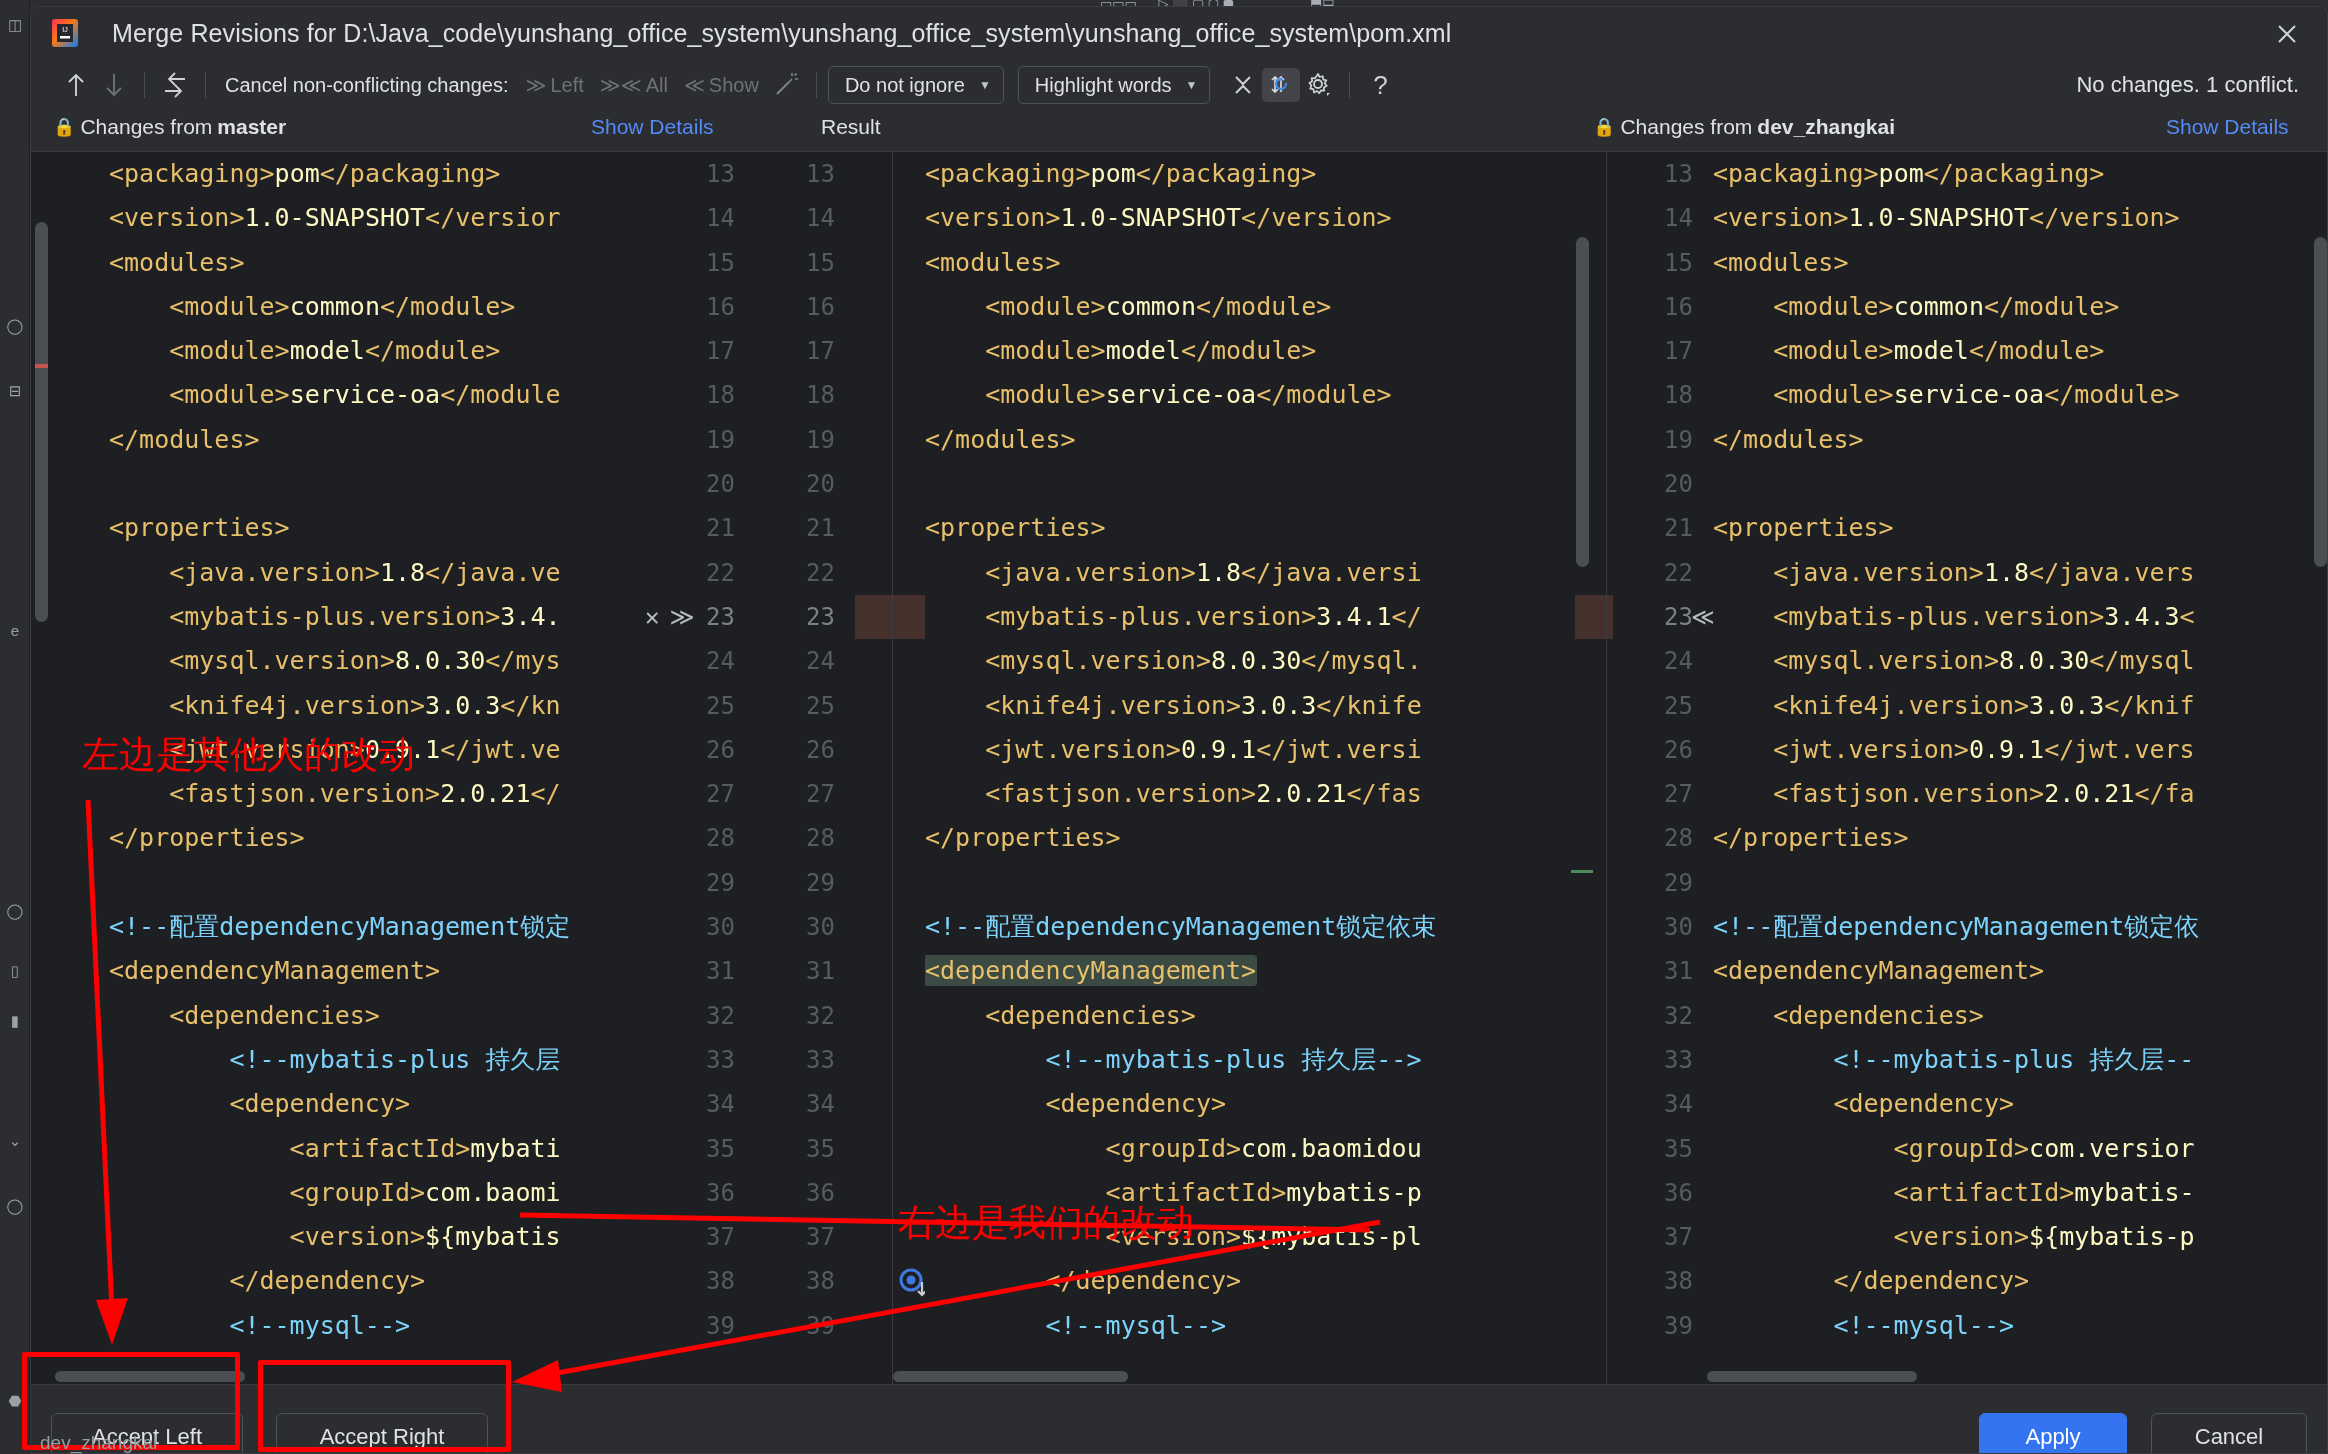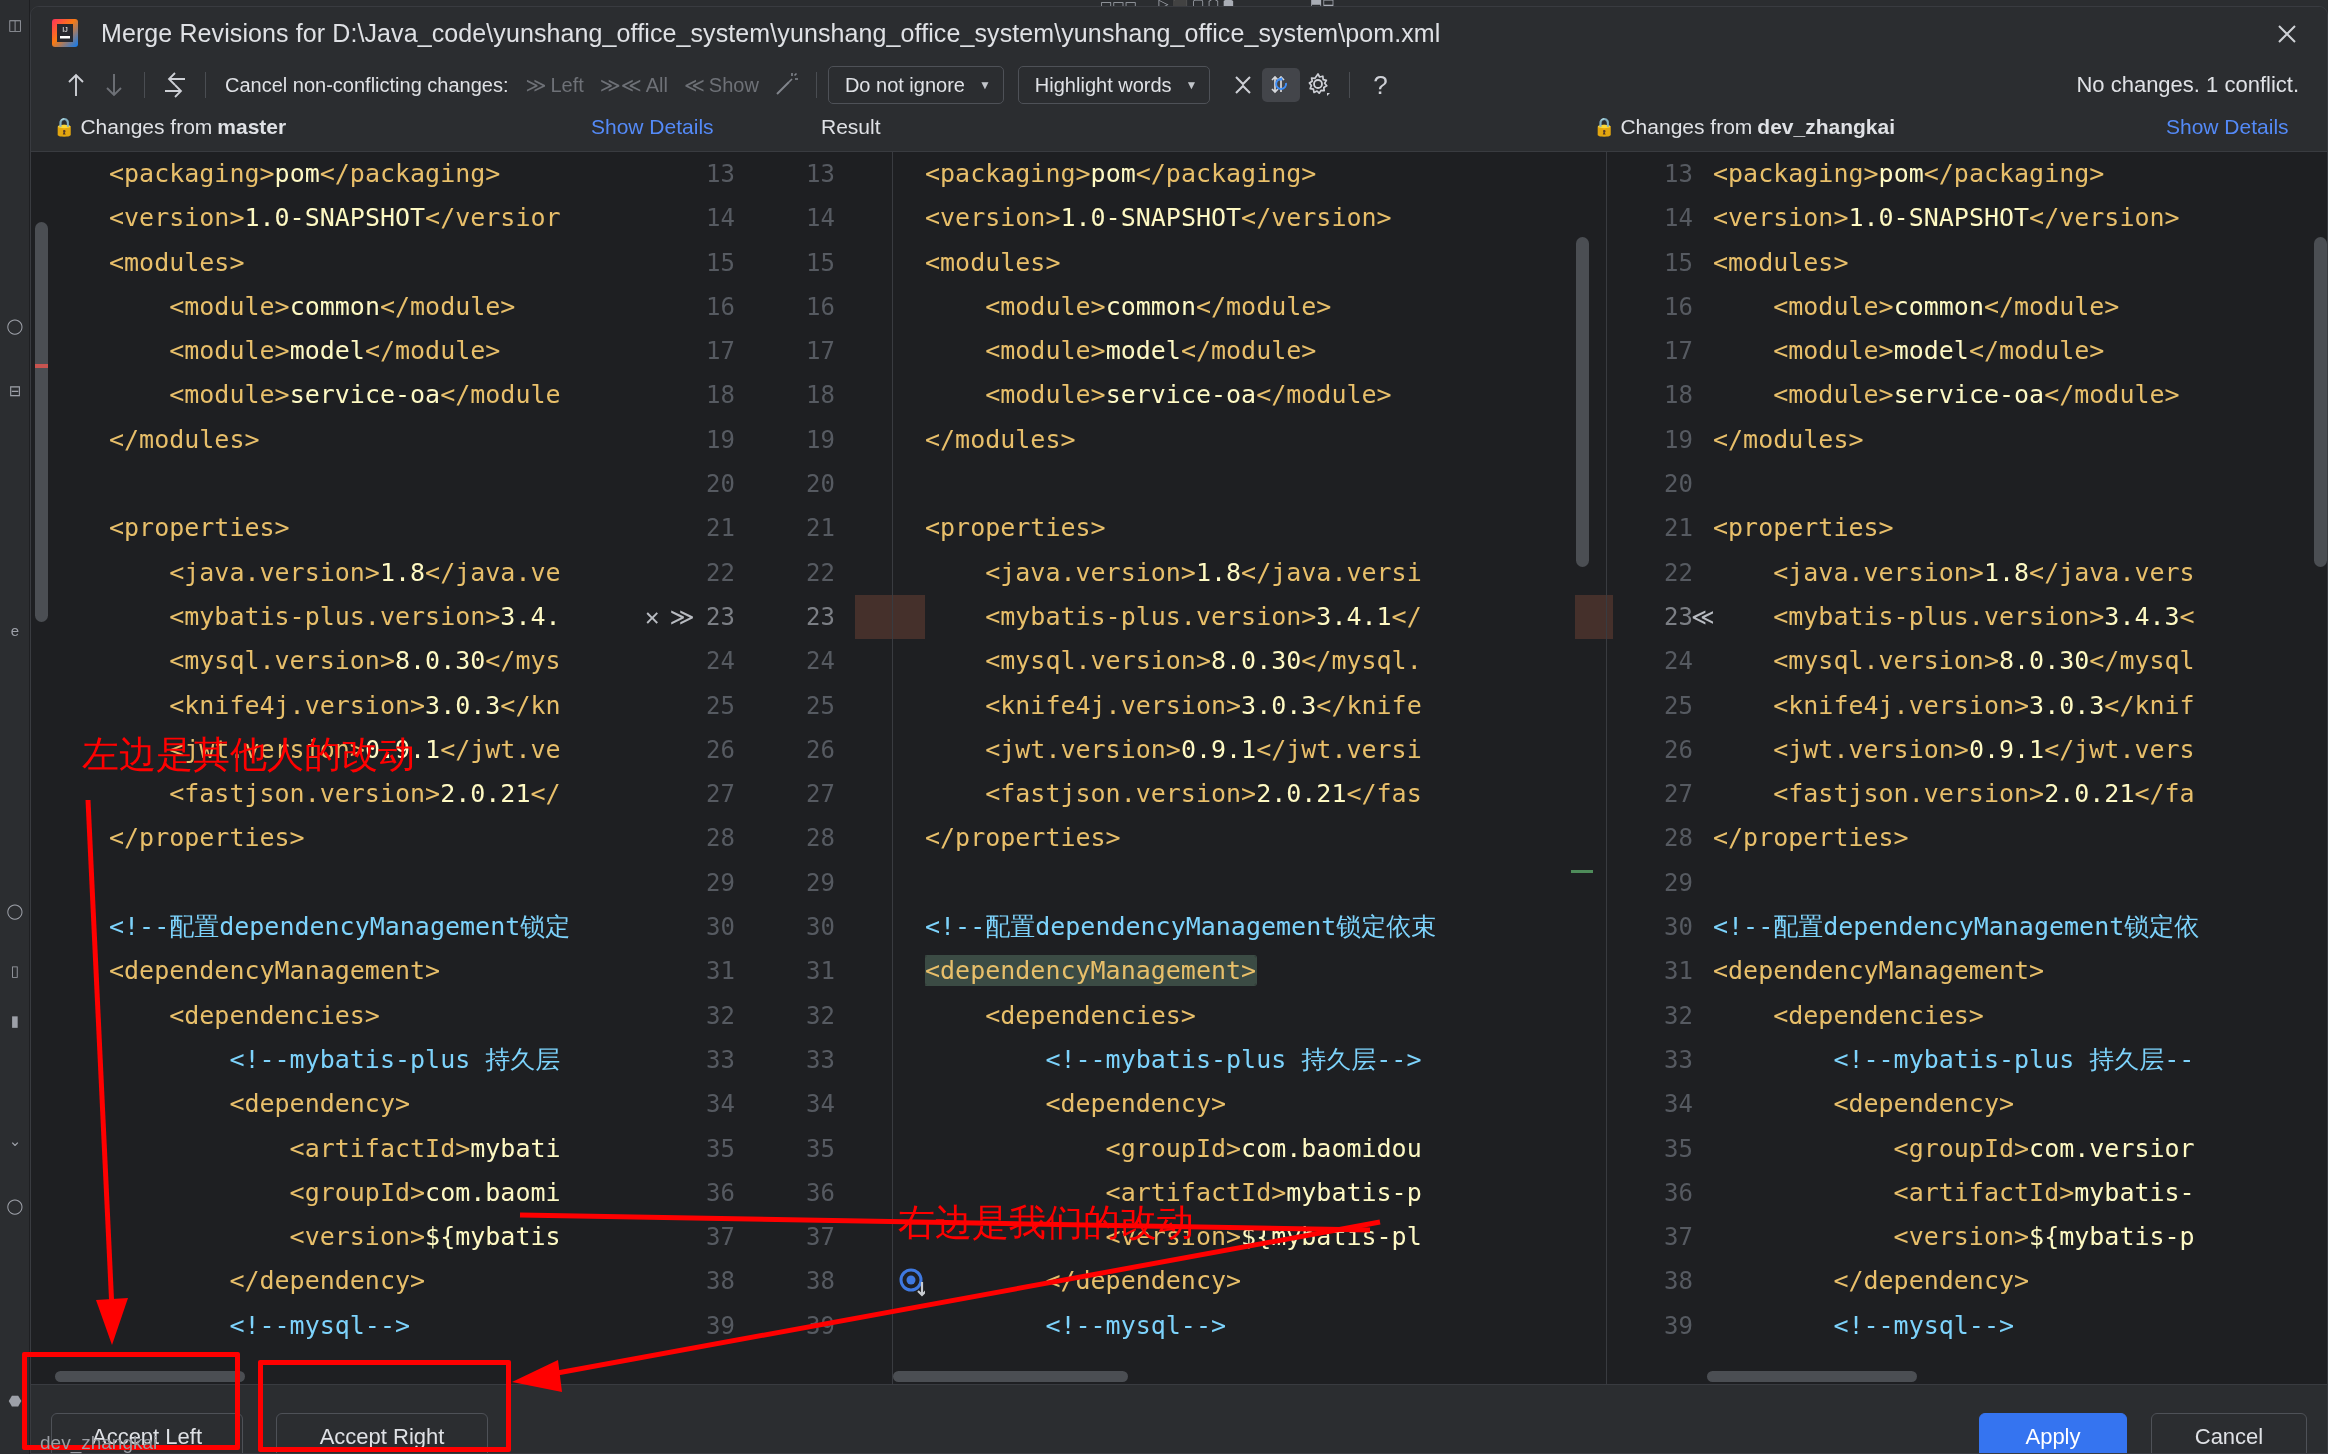--- a/index.html
+++ b/index.html
@@ -41,21 +41,21 @@
     border: 1px solid #393b40;
     border-radius: 9px 9px 0 0;
     overflow: hidden;
   }
 
   
   .titlebar {
     position: relative;
     height: 52px;
     background: #2b2d30;
-    display: flex; align-items: center;
+    display: flex; align-items: center; gap: 11px;
   }
   .title-icon {
     margin-left: 20px; width: 28px; height: 30px;
     display: flex; align-items: center; justify-content: center;
   }
   .title-text {
     margin-left: 22px;
     color: #dfe1e5; font-size: 25px;
     letter-spacing: .1px;
     white-space: nowrap;

